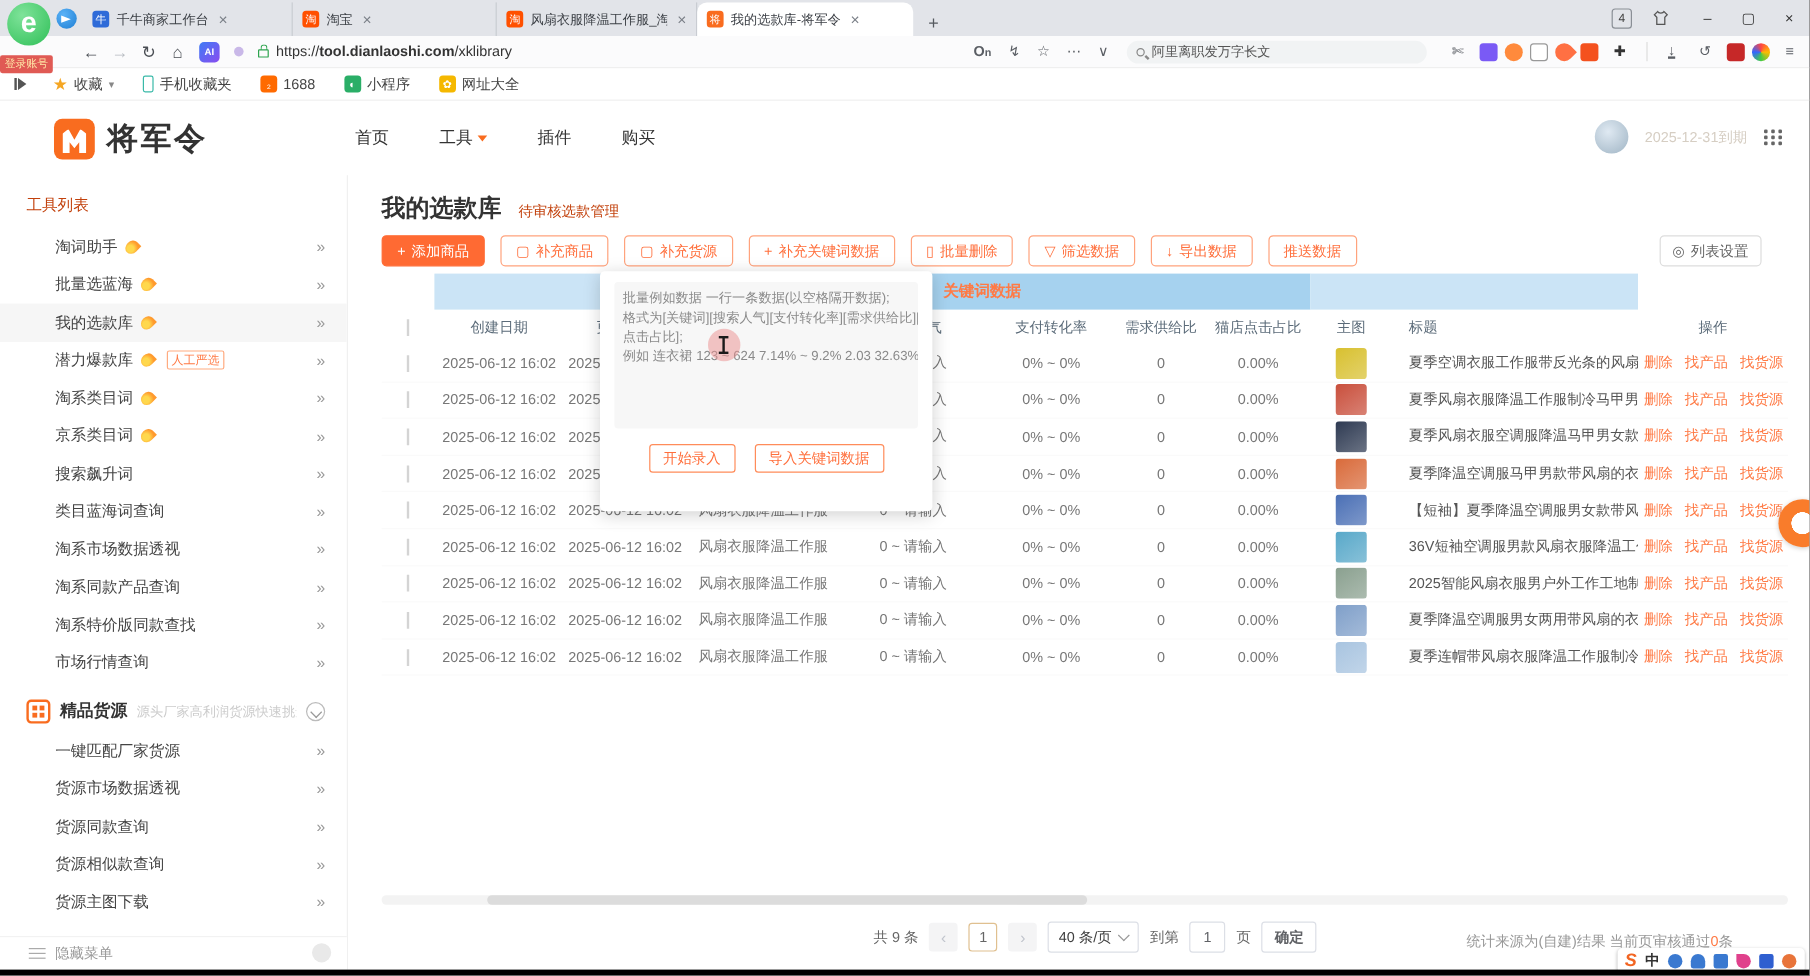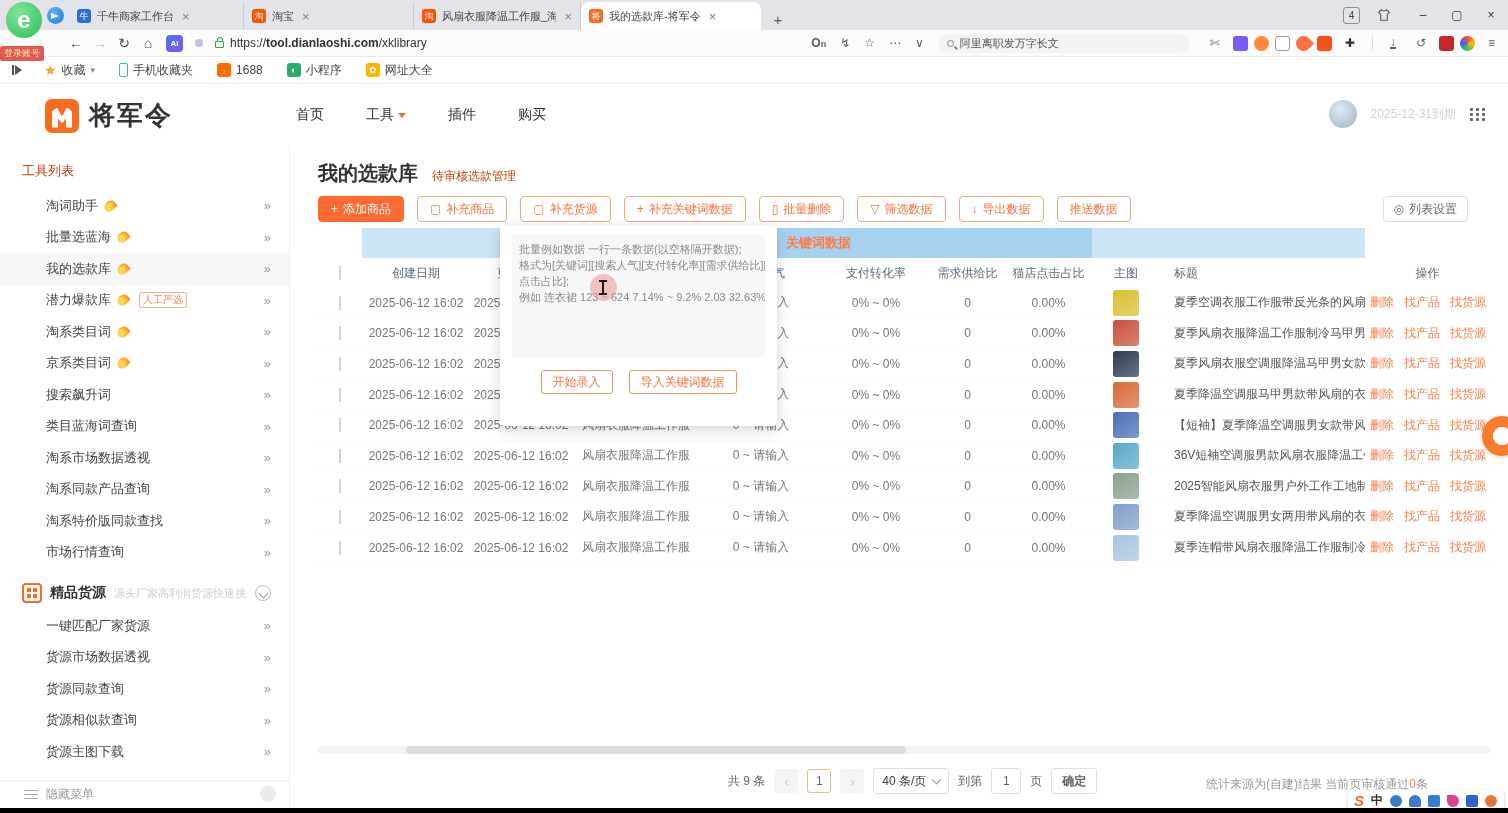--- a/index.html
+++ b/index.html
@@ -141,21 +141,21 @@
   .hsb .thumb-bar{position:absolute;left:88px;top:0;width:500px;height:8px;background:#dcdcdc;border-radius:4px;}
 
   .pager{position:absolute;left:438px;top:622px;display:flex;align-items:center;gap:9px;font-size:12px;color:#666;}
   .pgbox{width:24px;height:24px;border-radius:3px;display:flex;align-items:center;justify-content:center;}
   .pgbox.nav{background:#f4f4f5;color:#c0c4cc;font-size:13px;}
   .pgbox.cur{border:1px solid #e0c090;color:#666;background:#fff;}
   .sizesel{height:26px;border:1px solid #dcdfe6;border-radius:3px;display:flex;align-items:center;gap:7px;padding:0 8px;color:#404040;}
   .sizesel .dchev{width:7px;height:7px;border-left:1.5px solid #999;border-bottom:1.5px solid #999;transform:rotate(-45deg);margin-top:-3px;}
   .goto-in{width:30px;height:26px;border:1px solid #dcdfe6;border-radius:3px;text-align:center;line-height:24px;color:#606266;}
   .okbtn{height:26px;padding:0 10px;border:1px solid #dcdfe6;border-radius:3px;display:flex;align-items:center;color:#606266;font-weight:bold;}
-  .stats{position:absolute;right:80px;top:630px;font-size:12px;color:#999;text-align:right;}
+  .stats{position:absolute;right:64px;top:630px;font-size:12px;color:#999;text-align:right;}
   .stats b{color:#ff7a45;font-weight:normal;}
 
   
   .dialog{position:absolute;left:500px;top:226px;width:277px;height:200px;background:#fff;border-radius:4px;
     box-shadow:0 3px 14px rgba(0,0,0,.18);z-index:20;}
   .dlg-title{margin-top:13px;text-align:center;font-size:13px;color:#333;font-weight:bold;white-space:nowrap;}
   .dlg-title span{color:#ff7a45;font-weight:normal;}
   .dlg-body{margin:9px 12px 0 12px;height:122px;background:#f7f7f7;border-radius:3px;padding:6px 7px;overflow:hidden;}
   .dlg-body div{font-size:11px;color:#8a8a8a;line-height:16px;white-space:nowrap;}
   .dlg-btns{display:flex;justify-content:center;gap:16px;margin-top:13px;}

